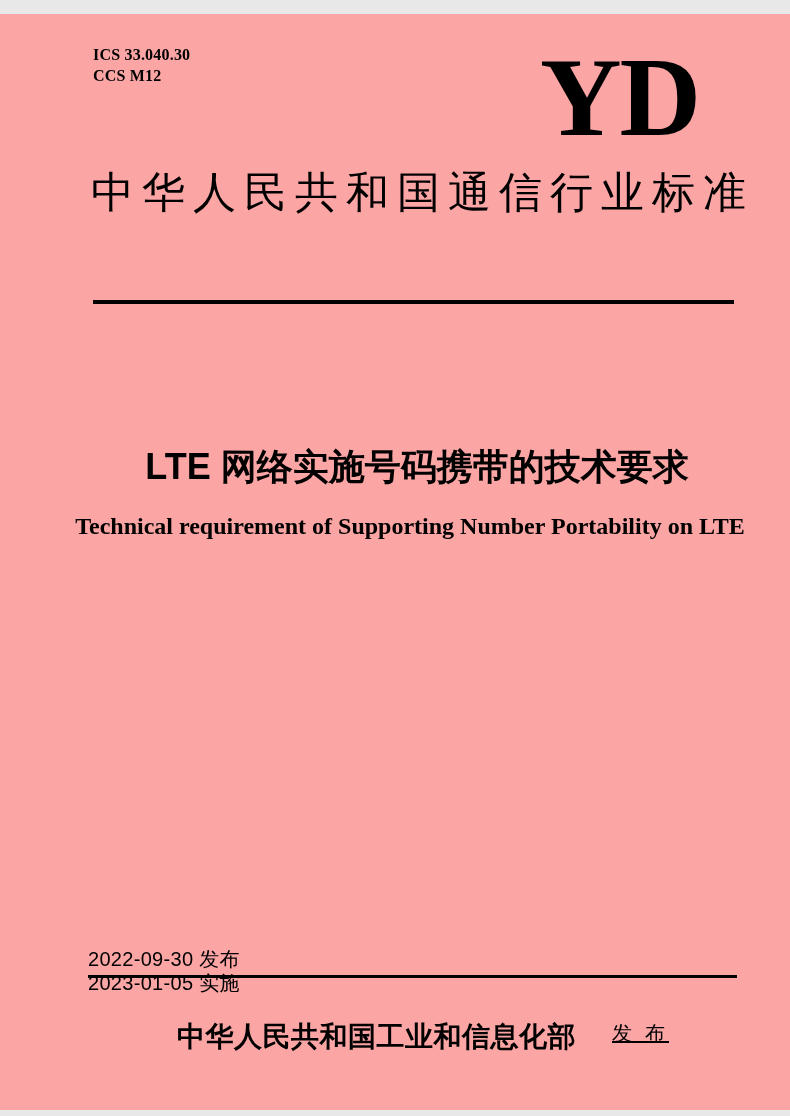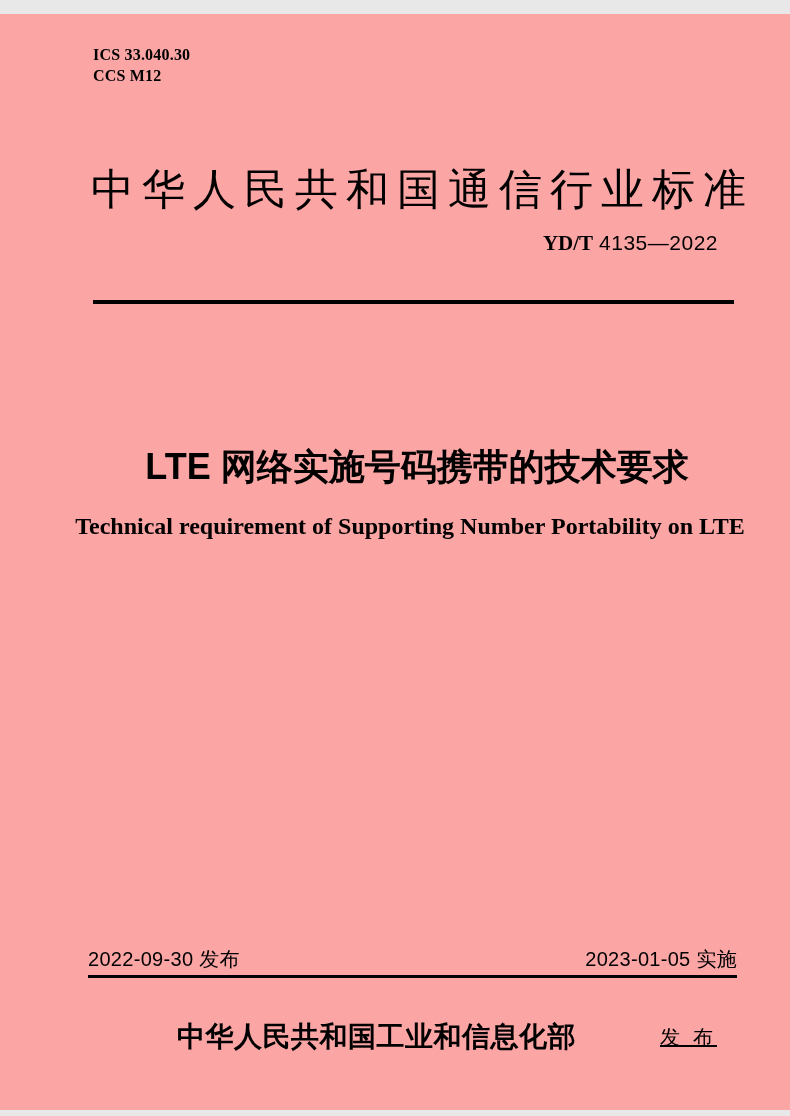--- a/index.html
+++ b/index.html
@@ -41,21 +41,21 @@
     line-height: 1;
     letter-spacing: -2px;
   }
 
   
   .std-heading {
     position: absolute;
     left: 91px;
     top: 157px;
     width: 670px;
-    font-family: Liberation Mono, monospace;
+    font-family: Liberation Sans, sans-serif;
     font-size: 43px;
     line-height: 1;
     letter-spacing: 8px;
     white-space: nowrap;
   }
 
   
   .std-code {
     position: absolute;
     right: 72px;
@@ -120,41 +120,41 @@
     position: absolute;
     left: 88px;
     top: 933px;
     width: 649px;
     display: flex;
     justify-content: space-between;
     font-family: "Liberation Sans", sans-serif;
     font-size: 20px;
     line-height: 1.2;
     letter-spacing: 0.3px;
+    flex-direction: column;
   }
 
   
   .rule-bottom {
     position: absolute;
     left: 88px;
     top: 961px;
     width: 649px;
     height: 3px;
     background: #000;
   }
 
   
   .publisher-row {
     position: absolute;
     left: 177px;
     top: 1008px;
     display: flex;
-    align-items: center;
-    white-space: nowrap;
-    gap: 48px;
+    align-items: flex-start;
+    white-space: nowrap;
   }
   .publisher-name {
     font-family: "Liberation Serif", serif;
     font-weight: bold;
     font-size: 28px;
     letter-spacing: 0.5px;
     line-height: 1.1;
   }
   .publish-action {
     font-family: "Liberation Serif", serif;
@@ -169,26 +169,24 @@
 </head>
 <body>
 
 <div class="page">
 
   <div class="ics-block">
     <div>ICS 33.040.30</div>
     <div>CCS M12</div>
   </div>
 
+  <div class="yd-logo">YD</div>
 
   <div class="std-heading">中华人民共和国通信行业标准</div>
 
-  <div class="std-code">
-    <span class="prefix">YD/T</span><span class="number">4135—2022</span>
-  </div>
 
   <div class="rule-top"></div>
 
   <div class="title-zh">LTE 网络实施号码携带的技术要求</div>
 
   <div class="title-en">Technical requirement of Supporting Number Portability on LTE</div>
 
   <div class="dates-row">
     <span>2022-09-30 发布</span>
     <span>2023-01-05 实施</span>

